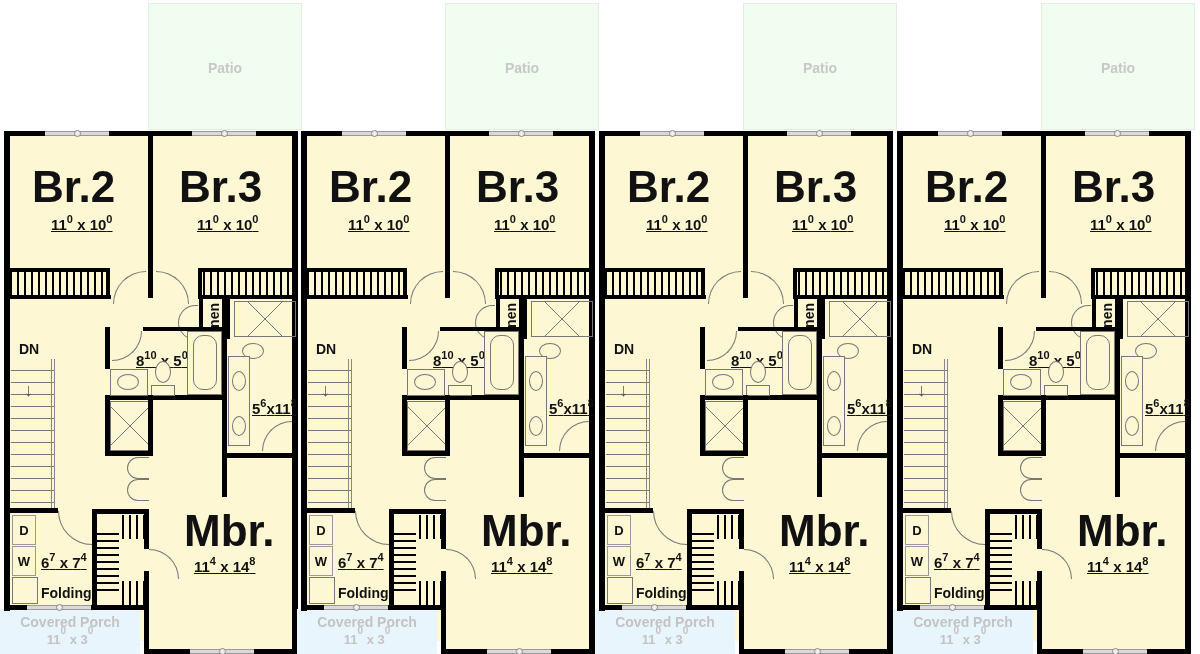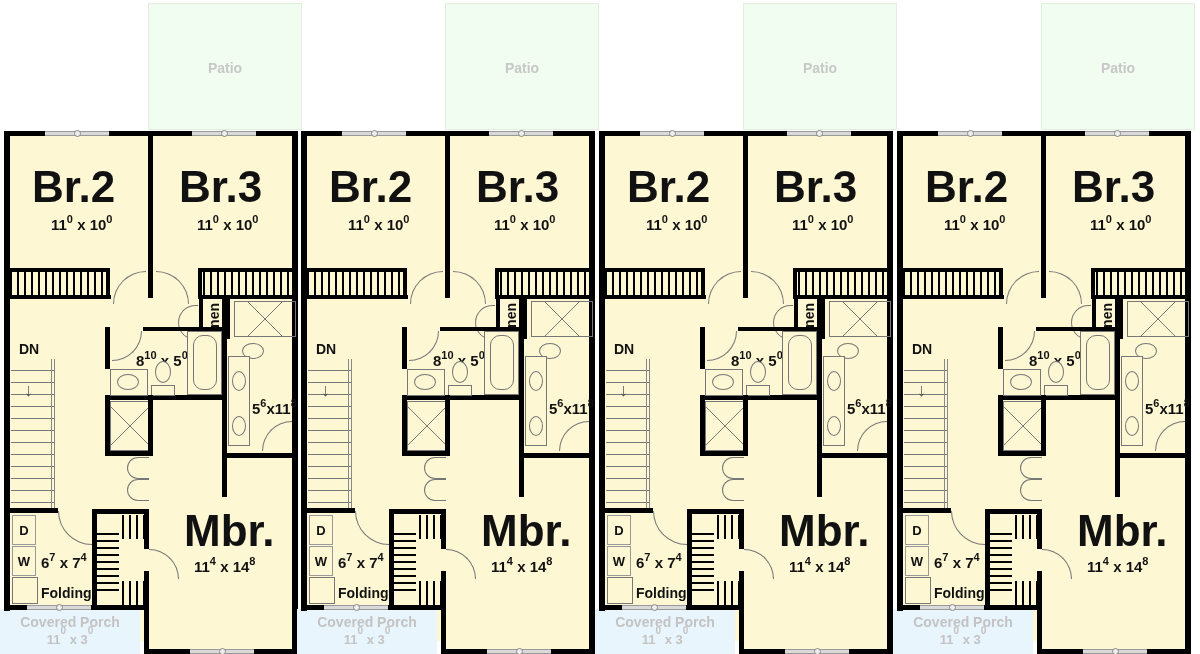--- a/index.html
+++ b/index.html
@@ -5,21 +5,21 @@
   html,body{margin:0;padding:0;background:#fff;}
   body{width:1200px;height:654px;position:relative;overflow:hidden;font-family:"Liberation Sans","DejaVu Sans",sans-serif;color:#111;}
   .patio{position:absolute;top:3px;width:154px;height:127px;background:#f1fdf0;border:1px solid #e2eee0;box-sizing:border-box;}
   .patio span{position:absolute;top:56px;left:0;right:0;text-align:center;font-size:14px;font-weight:bold;color:#c8c8c8;}
   .unit{position:absolute;top:131px;width:297px;height:523px;}
   .fill{position:absolute;background:#fdf7d3;}
   .wall{position:absolute;background:#000;}
   .win{position:absolute;height:5px;background:#d9d9d9;border-top:1px solid #999;border-bottom:1px solid #999;box-sizing:border-box;}
   .win::after{content:"";position:absolute;left:50%;top:-2px;width:5px;height:5px;margin-left:-3px;border:1px solid #888;border-radius:50%;background:#eee;}
   .big{position:absolute;font-weight:bold;font-size:44px;letter-spacing:0px;line-height:1;}
-  .dim{position:absolute;font-size:15px;font-weight:bold;line-height:1;white-space:nowrap;}
+  .dim{position:absolute;font-size:15px;font-weight:bold;line-height:1;white-space:nowrap;text-decoration:underline;}
   .dim sup{font-size:11px;position:relative;top:-3px;vertical-align:top;}
   .small{position:absolute;font-size:14px;font-weight:bold;line-height:1;}
   .porch{position:absolute;background:#e9f5fd;}
   .porch .pl{position:absolute;left:0;right:0;text-align:center;font-weight:bold;font-size:14px;color:#c3c3c3;}
   .closet{position:absolute;height:30px;background:repeating-linear-gradient(90deg,#000 0 2px,transparent 2px 7px);}
   .closetv{position:absolute;width:30px;background:repeating-linear-gradient(0deg,#000 0 2px,transparent 2px 7px);}
   .stairs{position:absolute;background:repeating-linear-gradient(180deg,transparent 0 11px,#777 11px 12px);border-right:4px double #888;}
   .fixture{position:absolute;border:1px solid #777;background:#fdf7d3;box-sizing:border-box;}
   .oval{position:absolute;border:1px solid #777;border-radius:50%;background:#fdf7d3;box-sizing:border-box;}
   .xbox{position:absolute;border:1px solid #777;box-sizing:border-box;background:linear-gradient(45deg,transparent 49%,#777 49.5%,#777 50.5%,transparent 51%),linear-gradient(-45deg,transparent 49%,#777 49.5%,#777 50.5%,transparent 51%);}

